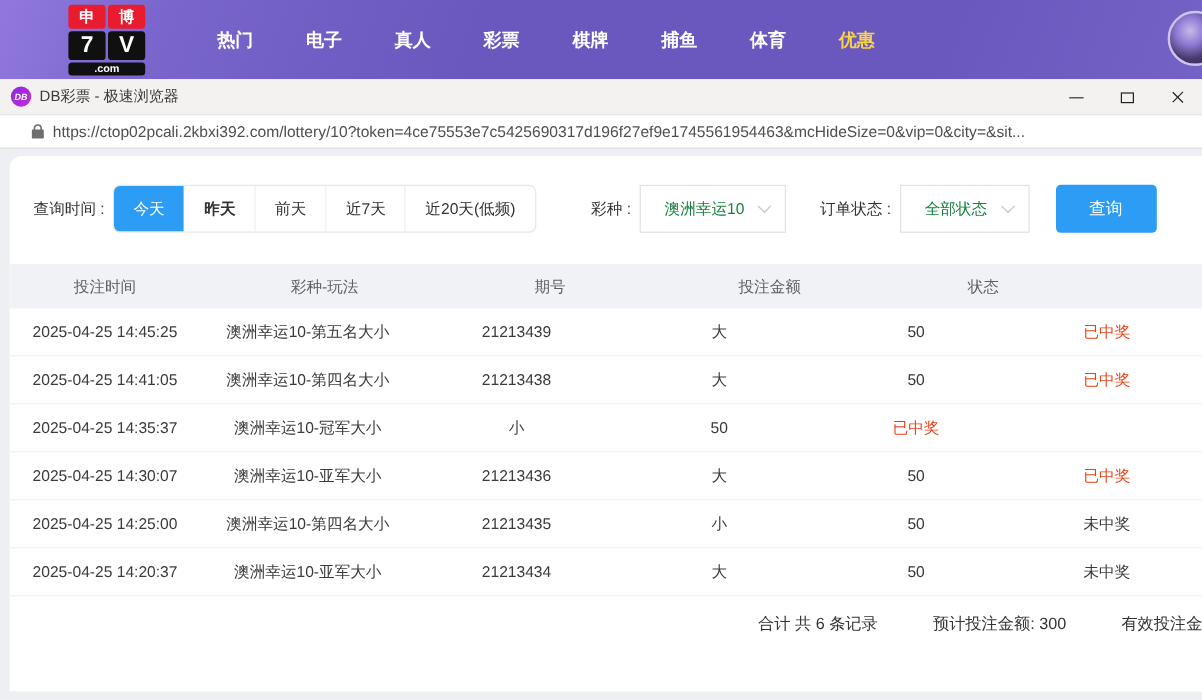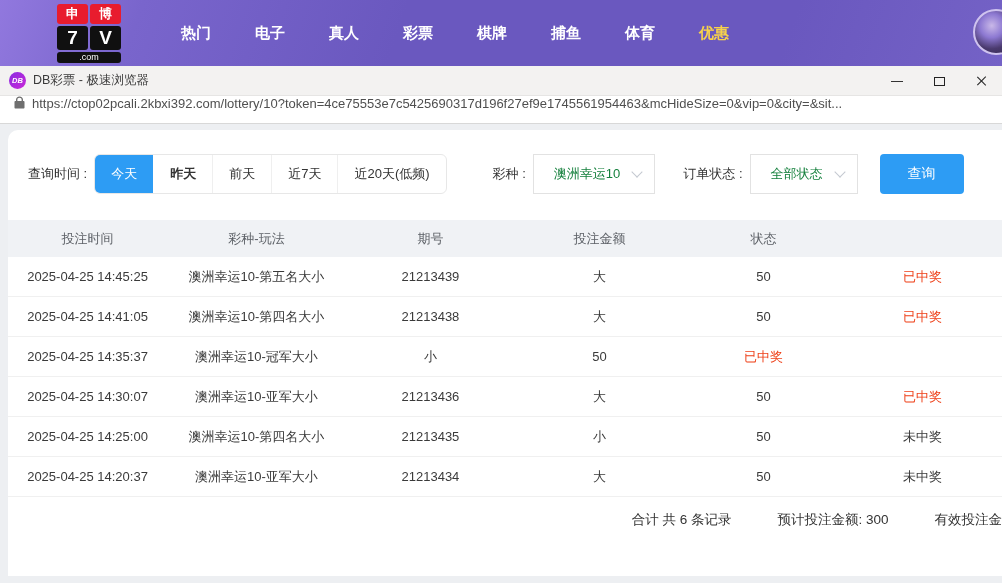--- a/index.html
+++ b/index.html
@@ -10,21 +10,21 @@
   .site-header { position:relative; height:66px; display:flex; align-items:center;
     padding-left:57px; overflow:visible;
     background:linear-gradient(110deg,#9178de 0%,#7965cc 14%,#6a58bf 40%,#6a58bf 78%,#7462c6 100%); }
   .logo { display:flex; flex-direction:column; gap:2px; width:64px; margin-right:38px; cursor:pointer; }
   .logo-row { display:flex; gap:2px; }
   .logo-cell { flex:1; display:flex; align-items:center; justify-content:center;
     border-radius:3px; color:#fff; font-weight:bold; }
   .logo-cell.red { background:#e81c2e; height:20px; font-size:13px; }
   .logo-cell.blk { background:#101010; height:24px; font-size:19px; }
   .logo-com { background:#101010; border-radius:3px; height:11px; color:#fff;
-    font-size:9px; font-weight:normal; display:flex; align-items:center; justify-content:center; }
+    font-size:9px; font-weight:bold; display:flex; align-items:center; justify-content:center; }
   .main-nav { display:flex; align-items:center; }
   .nav-item { color:#fff; font-size:15px; font-weight:bold; padding:0 22px;
     text-decoration:none; cursor:pointer; }
   .nav-item.gold { color:#f8d24b; }
   .floating-avatar { position:absolute; right:-17px; top:9px; width:46px; height:46px;
     border-radius:50%; border:2px solid #cfc3ef;
     background:radial-gradient(circle at 40% 35%, #c9b8e8 0%, #8d79d2 32%, #4a3a6e 62%, #2e2347 100%); }
 
   
   .title-bar { position:relative; height:30px; background:#f3f2f1; display:flex;
@@ -38,21 +38,21 @@
   .glyph-min { width:12px; height:0; border-top:1.5px solid #333; display:block; }
   .glyph-max { width:11px; height:9px; border:1.5px solid #222; display:block; }
   .glyph-close { position:relative; width:12px; height:12px; display:block; }
   .glyph-close::before,.glyph-close::after { content:''; position:absolute; left:5.5px; top:0;
     width:1.4px; height:12px; background:#222; }
   .glyph-close::before { transform:rotate(45deg); }
   .glyph-close::after { transform:rotate(-45deg); }
 
   
   .url-bar { height:28px; background:#fff; border-bottom:1px solid #d8d8d8;
-    display:flex; padding:0 14px; cursor:text; }
+    display:flex; align-items:center; padding:0 26px; cursor:text; }
   .lock-icon { flex:0 0 auto; margin-right:7px; display:flex; }
   .url-text { font-size:13px; color:#4f4f4f; white-space:nowrap; overflow:hidden; }
 
   
   .content { height:459px; padding:6px 0 0 8px; background:#edeff2; }
   .card { background:#fff; border-top-left-radius:10px; height:446px; overflow:hidden; }
 
   .tabs { display:flex; gap:58px; padding-left:32px; height:47px; align-items:stretch;
     border-bottom:1px solid #e9ebee; }
   .tab { position:relative; display:flex; align-items:center; font-size:15px;
@@ -74,21 +74,21 @@
   .sel { position:relative; border:1px solid #e2e2e2; border-radius:0;
     padding:10px 34px 10px 20px; font-size:13px; color:#15803d; cursor:pointer; min-width:88px; }
   .sel::after { content:''; position:absolute; right:13px; top:13px; width:7px; height:7px;
     border-right:1.6px solid #c4c8d0; border-bottom:1.6px solid #c4c8d0; transform:rotate(45deg); }
   .query-btn { margin-left:22px; background:#2d9cf4; color:#fff; border:none; cursor:pointer;
     font-size:14px; padding:11px 28px; border-radius:4px; font-family:inherit; }
 
   
   .btable { margin-top:26px; width:100%; font-size:13px; }
   .thead, .tr { display:grid; grid-template-columns:16% 18% 17% 17% 16% 16%; align-items:center; }
-  .thead { background:#f0f2f5; height:37px; color:#5c6066; }
+  .thead { background:#f0f2f5; height:37px; color:#5c6066;gap:14px; }
   .th, .td { text-align:center; white-space:nowrap; overflow:hidden; }
   .tr { height:40px; border-bottom:1px solid #f0f0f0; color:#3a3a3a; }
   .td.won { color:#ee3f17; }
   .td.lost { color:#3a3a3a; }
 
   
   .summary { display:flex; justify-content:flex-end; gap:46px; margin-top:14px;
     font-size:13.5px; color:#333; }
 </style>
 </head>

